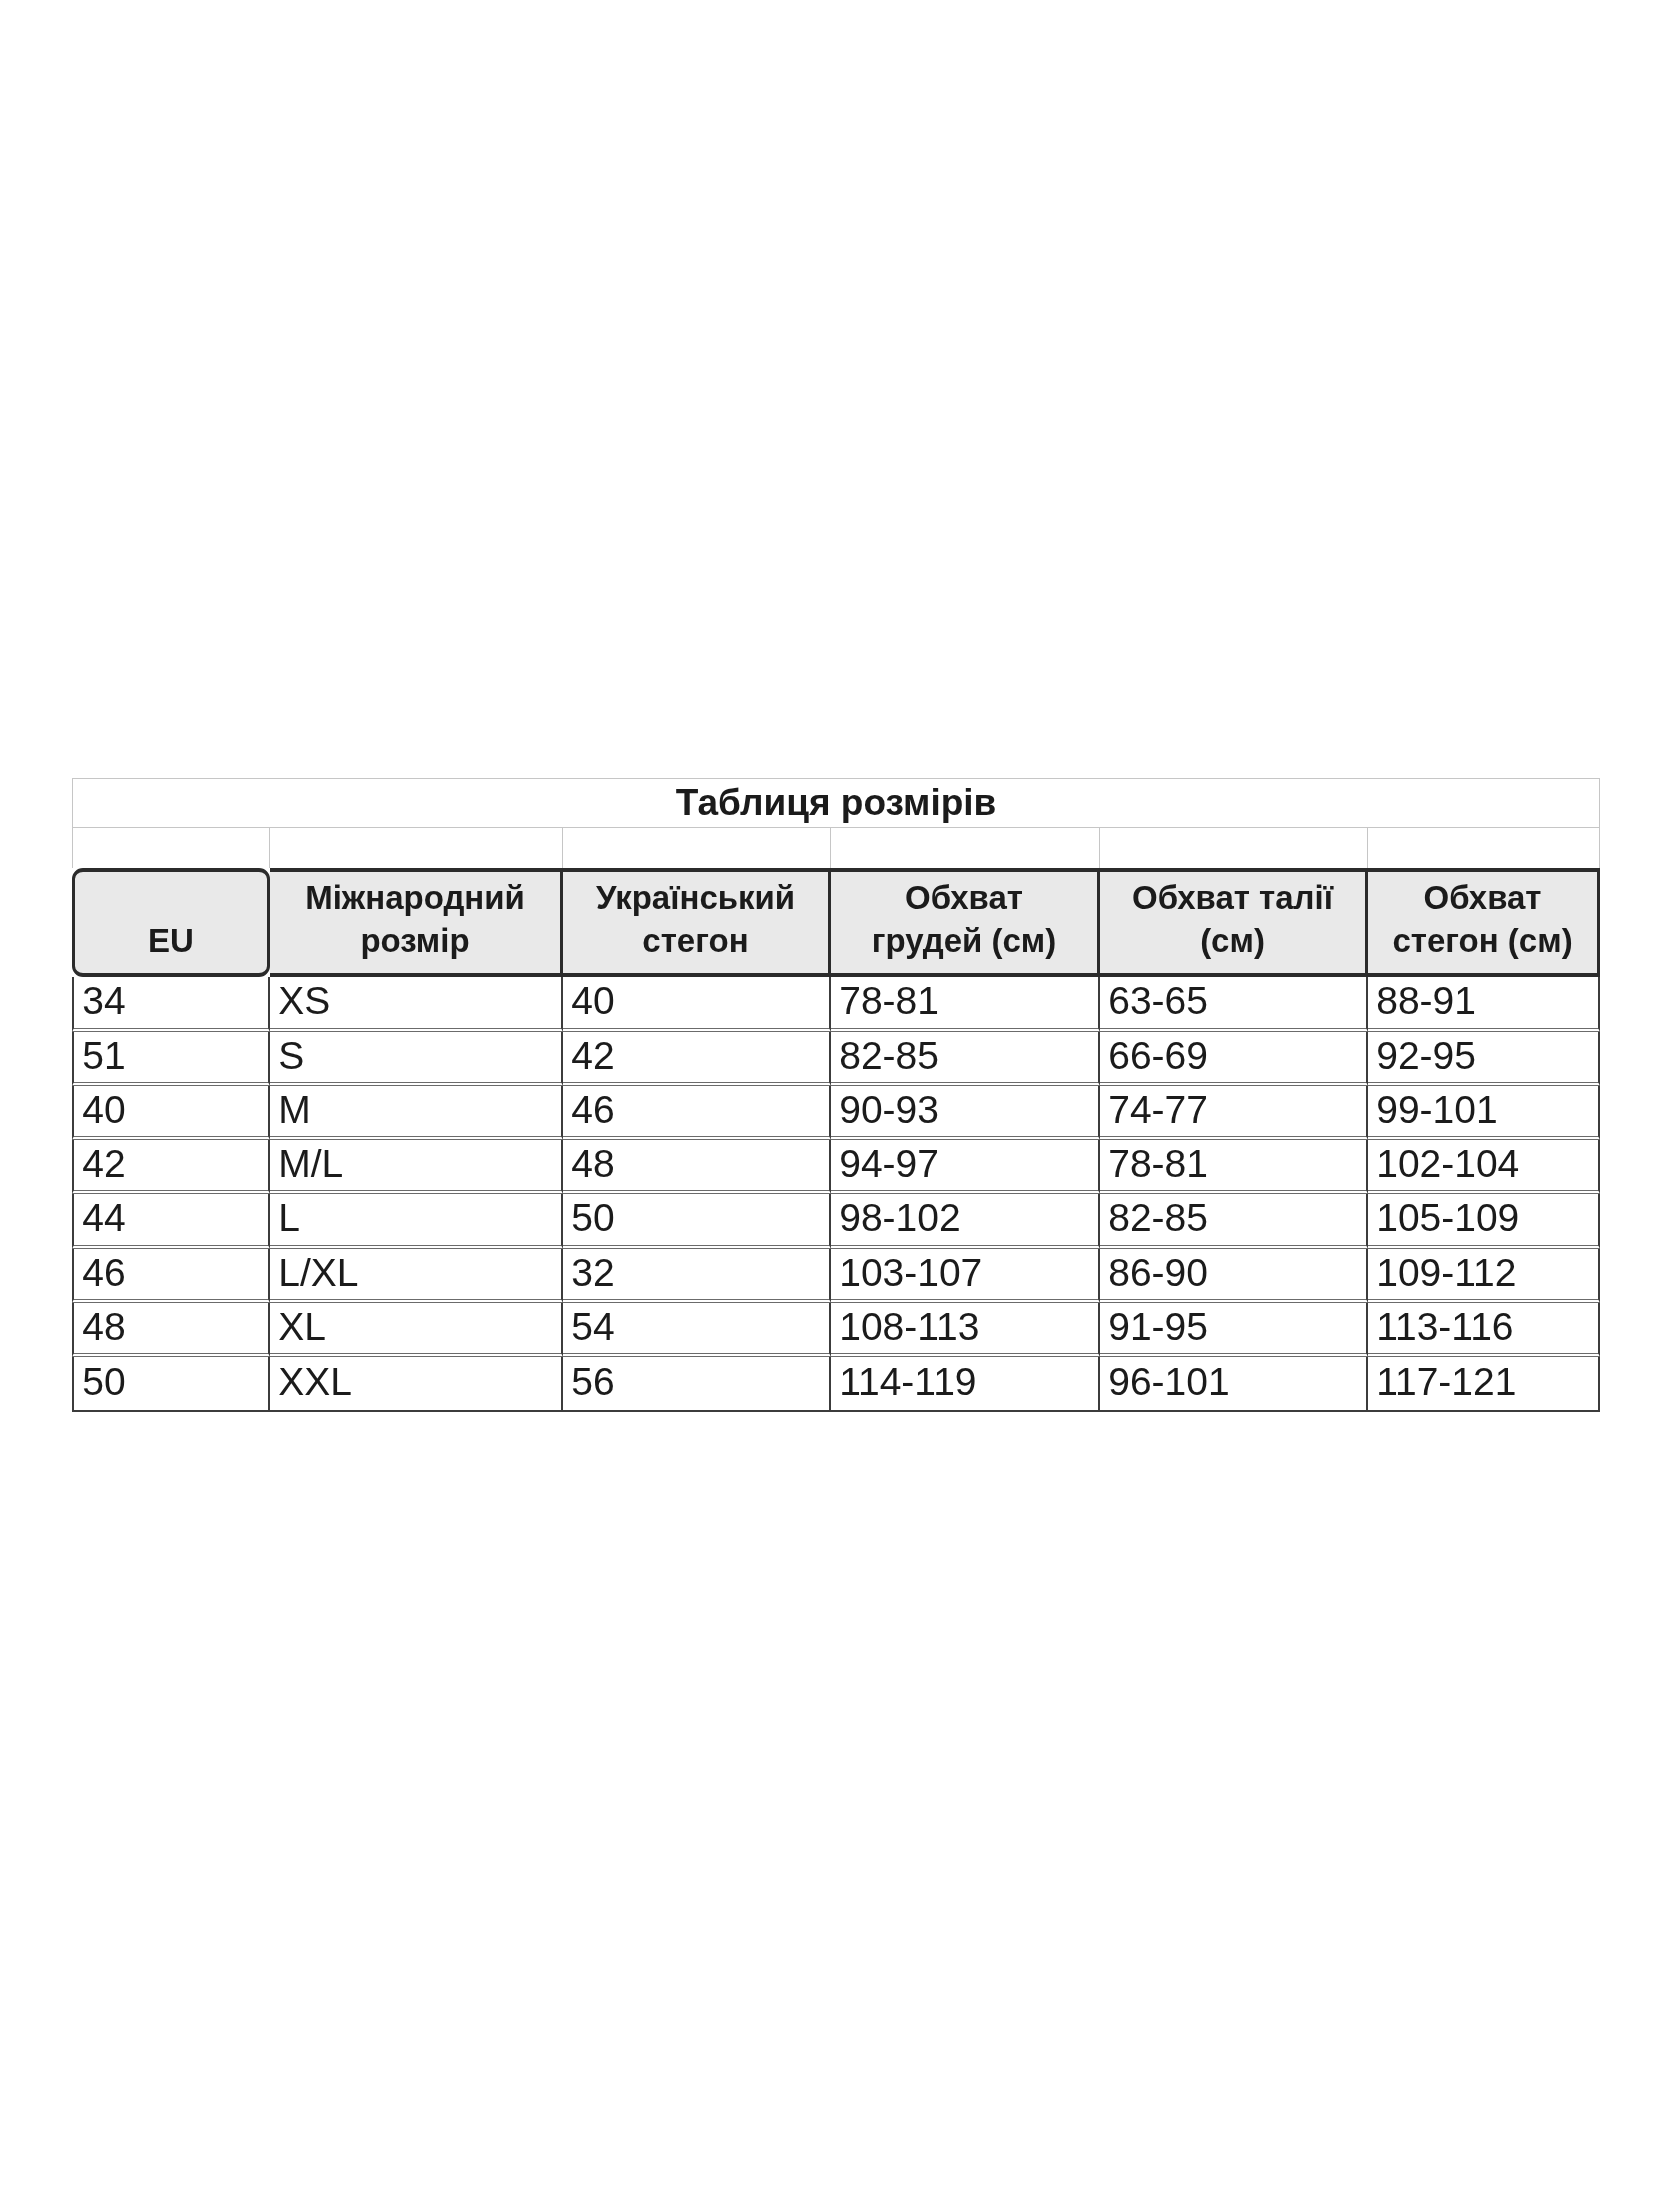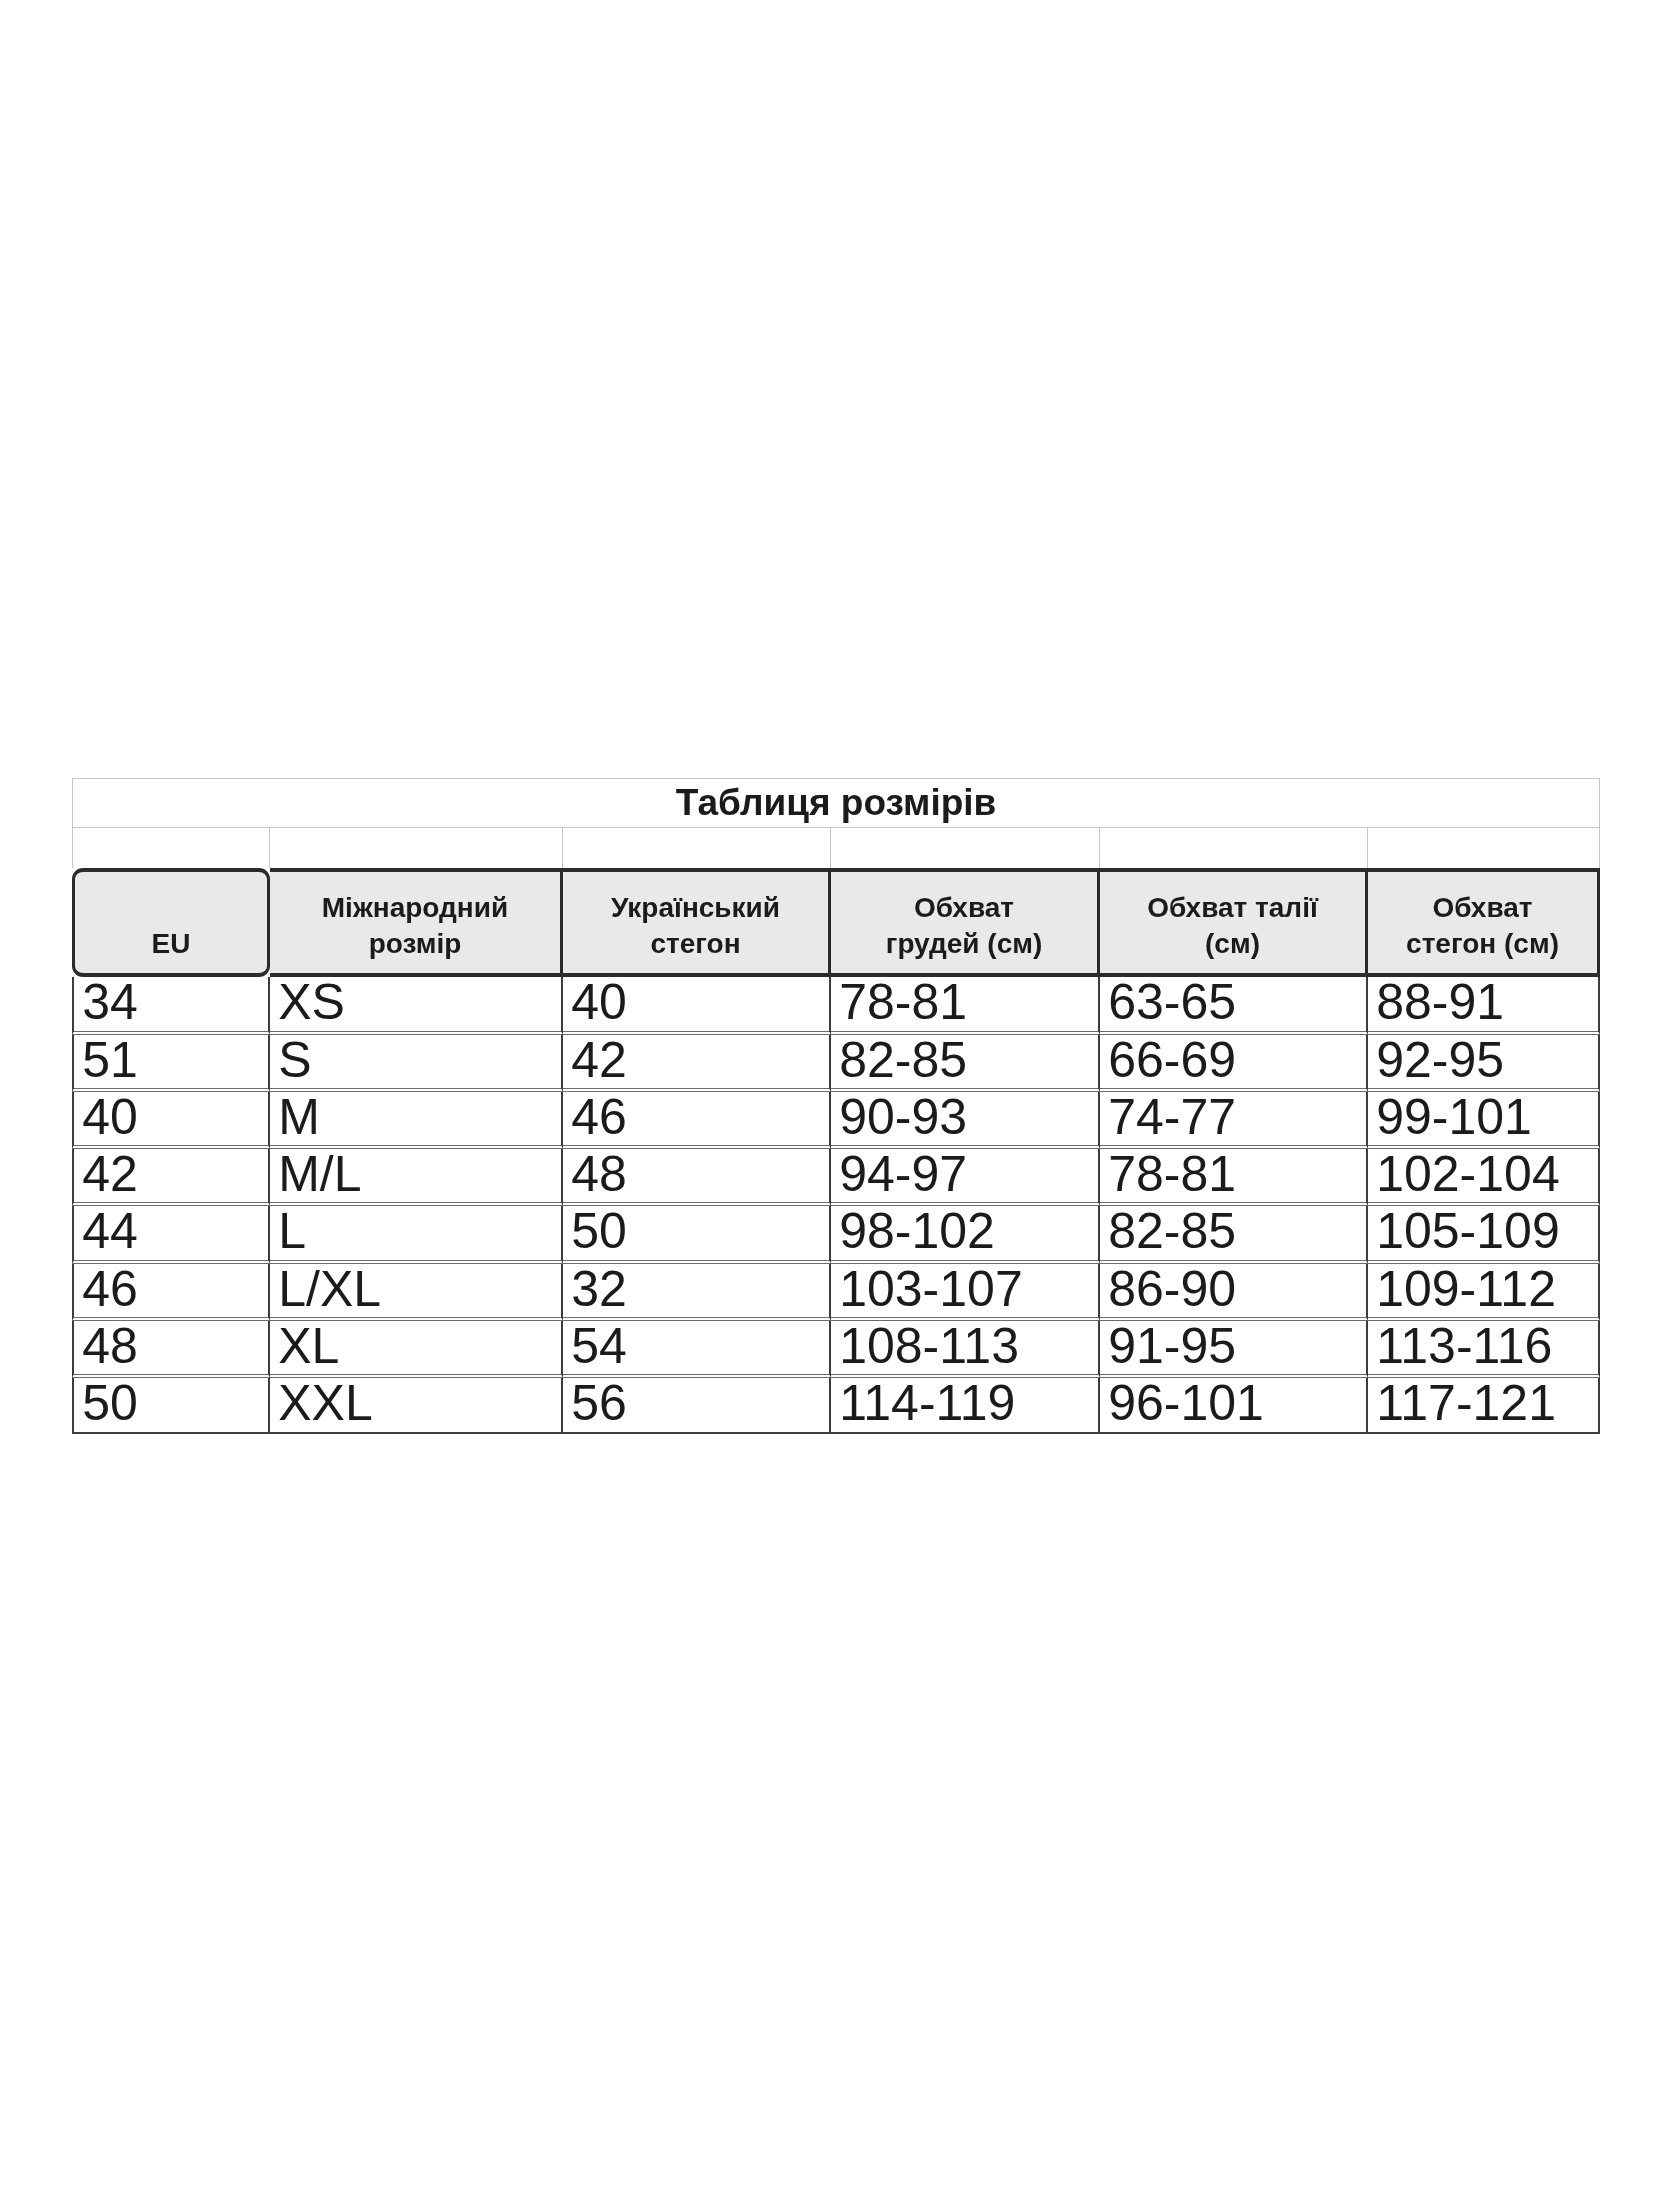--- a/index.html
+++ b/index.html
@@ -44,34 +44,34 @@
   }
   td.spacer-cell.first { border-left: 1.6px solid #c6c6c6; }
   
   th.head-cell {
     border-top: 4.1px solid #2b2b2b;
     border-bottom: 4.1px solid #2b2b2b;
     border-right: 3.3px solid #2b2b2b;
     background: #e9e9e9;
     height: 85px;
     font-weight: bold;
-    font-size: 28px;
+    font-size: 33px;
     line-height: 1.28;
     text-align: center;
     vertical-align: bottom;
     padding: 4.9px 4.9px 11.4px 4.9px;
     white-space: pre-line;
   }
   th.head-cell.first { border-left: 3.3px solid #2b2b2b; border-radius: 11px; }
   
   td.data-cell {
     border-right: 2.5px solid #3c3c3c;
     border-bottom: 4.9px double #6b6b6b;
     height: 47px;
-    font-size: 50px;
+    font-size: 39px;
     line-height: 1;
     text-align: left;
     vertical-align: middle;
     padding: 0 0 3.3px 8.2px;
     background: #ffffff;
     overflow: hidden;
     white-space: nowrap;
   }
   td.data-cell.first { border-left: 2.5px solid #3c3c3c; }
   tr.last-row td.data-cell { border-bottom: 2.5px solid #3c3c3c; height: 49px; }

